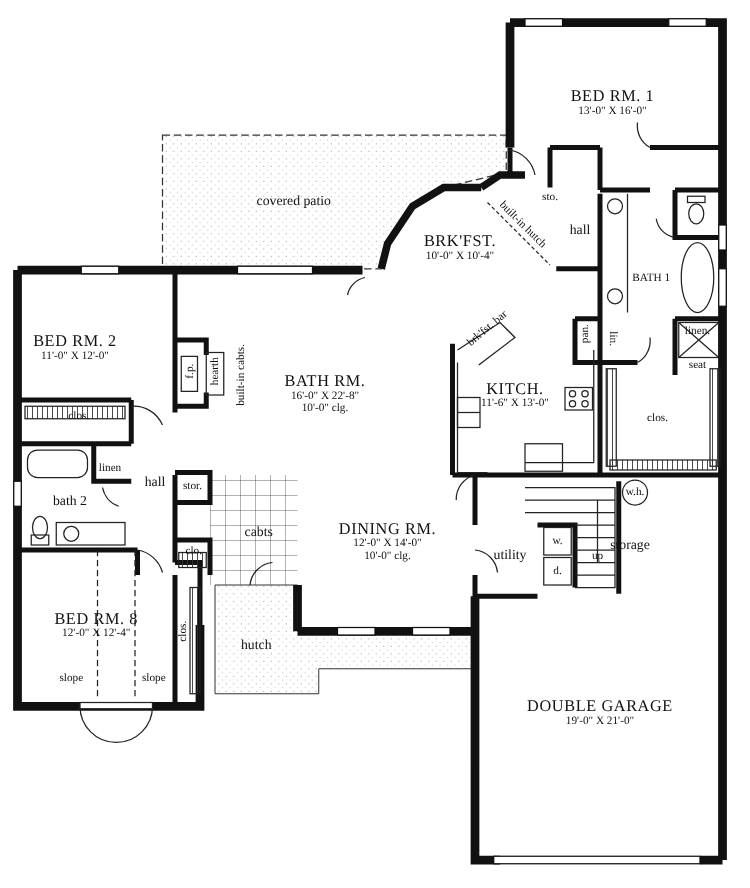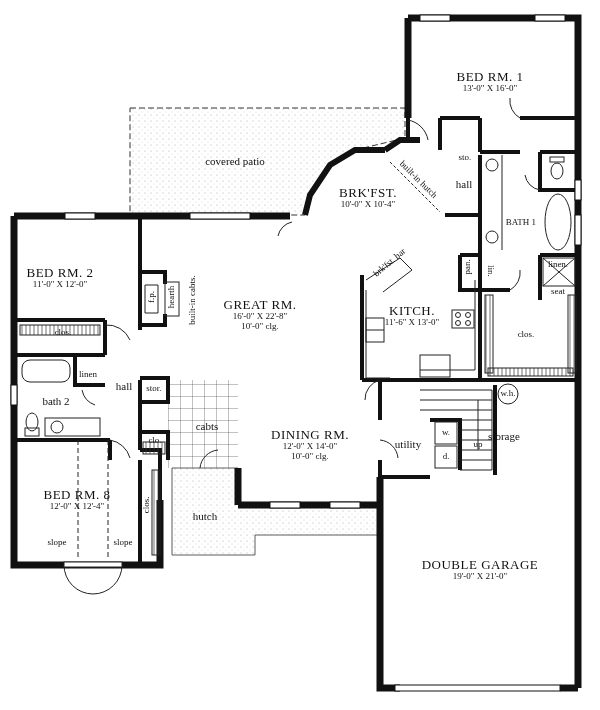--- a/index.html
+++ b/index.html
@@ -208,21 +208,21 @@
 
 <div class="lbl" style="left:490px;top:70px">
   <div class="title">BED RM. 1</div>
   <div class="dim">13'-0" X 16'-0"</div>
 </div>
 <div class="lbl small" style="left:235px;top:155px">covered patio</div>
 <div class="lbl" style="left:368px;top:186px">
   <div class="title">BRK'FST.</div>
   <div class="dim">10'-0" X 10'-4"</div>
 </div>
-<div class="lbl tiny" style="left:465px;top:153px">sto.</div>
+<div class="lbl tiny" style="left:440px;top:153px">sto.</div>
 <div class="lbl small" style="left:464px;top:178px">hall</div>
 <div class="lbl tiny" style="left:418px;top:175px;transform:translate(-50%,0) rotate(45deg)">built-in hutch</div>
 <div class="lbl tiny" style="left:390px;top:258px;transform:translate(-50%,0) rotate(-40deg)">brk'fst. bar</div>
 <div class="lbl tiny" style="left:521px;top:218px;">BATH 1</div>
 <div class="lbl tiny" style="left:468px;top:262px;transform:translate(-50%,0) rotate(-90deg)">pan.</div>
 <div class="lbl tiny" style="left:490px;top:266px;transform:translate(-50%,0) rotate(90deg)">lin.</div>
 <div class="lbl tiny" style="left:558px;top:260px">linen.</div>
 <div class="lbl tiny" style="left:558px;top:287px">seat</div>
 <div class="lbl tiny" style="left:526px;top:330px">clos.</div>
 <div class="lbl" style="left:60px;top:266px">
@@ -232,30 +232,30 @@
 <div class="lbl tiny" style="left:63px;top:328px">clos.</div>
 <div class="lbl tiny" style="left:88px;top:370px">linen</div>
 <div class="lbl small" style="left:124px;top:380px">hall</div>
 <div class="lbl small" style="left:56px;top:395px">bath 2</div>
 <div class="lbl tiny" style="left:154px;top:384px">stor.</div>
 <div class="lbl tiny" style="left:155px;top:436px">clo.</div>
 <div class="lbl tiny" style="left:152px;top:292px;transform:translate(-50%,0) rotate(-90deg)">f.p.</div>
 <div class="lbl tiny" style="left:172px;top:292px;transform:translate(-50%,0) rotate(-90deg)">hearth</div>
 <div class="lbl tiny" style="left:193px;top:295px;transform:translate(-50%,0) rotate(-90deg)">built-in cabts.</div>
 <div class="lbl" style="left:260px;top:298px">
-  <div class="title">GREAT RM.</div>
+  <div class="title">BATH RM.</div>
   <div class="dim">16'-0" X 22'-8"</div>
   <div class="dim">10'-0" clg.</div>
 </div>
 <div class="lbl" style="left:412px;top:304px">
   <div class="title">KITCH.</div>
   <div class="dim">11'-6" X 13'-0"</div>
 </div>
 <div class="lbl small" style="left:207px;top:420px">cabts</div>
-<div class="lbl" style="left:310px;top:428px">
+<div class="lbl" style="left:310px;top:416px">
   <div class="title">DINING RM.</div>
   <div class="dim">12'-0" X 14'-0"</div>
   <div class="dim">10'-0" clg.</div>
 </div>
 <div class="lbl tiny" style="left:508px;top:389px">w.h.</div>
 <div class="lbl small" style="left:504px;top:430px">storage</div>
 <div class="lbl small" style="left:408px;top:438px">utility</div>
 <div class="lbl tiny" style="left:446px;top:428px">w.</div>
 <div class="lbl tiny" style="left:446px;top:452px">d.</div>
 <div class="lbl tiny" style="left:478px;top:440px">up</div>

